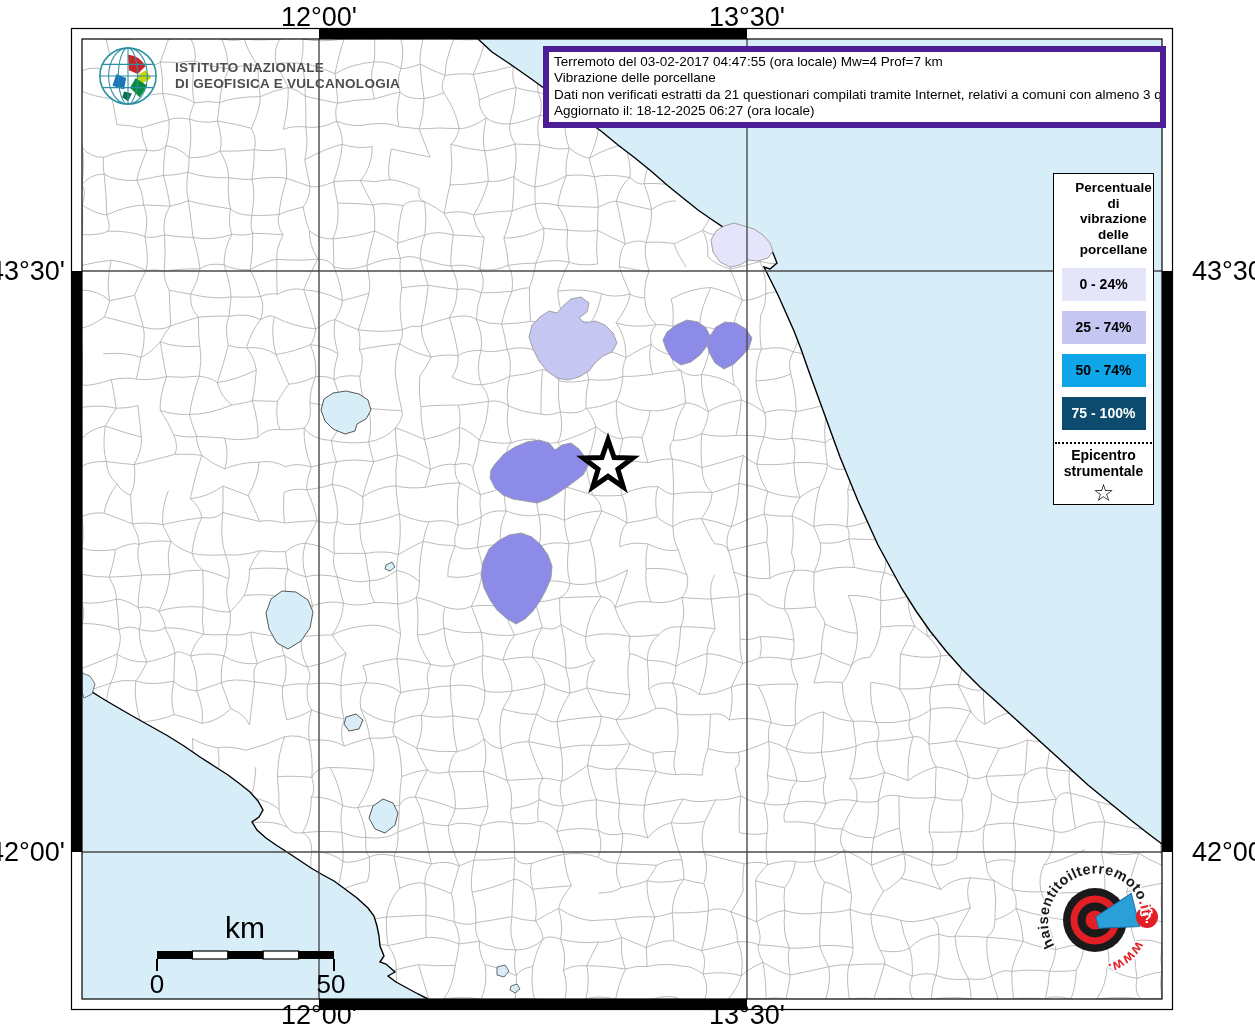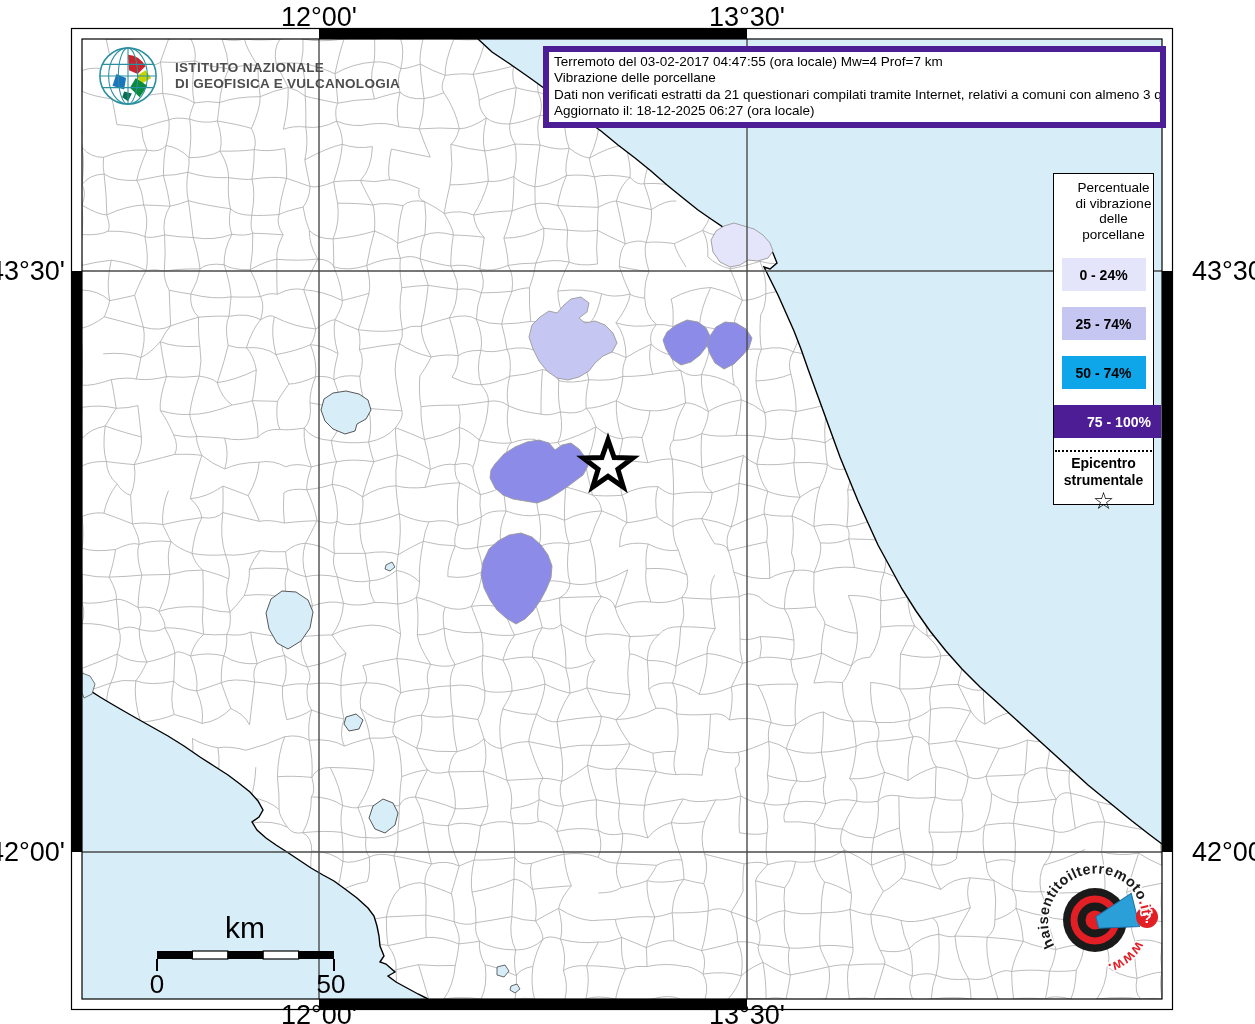--- a/index.html
+++ b/index.html
@@ -27,23 +27,23 @@
   }
   .ingv-text{
     font-size:13.5px;font-weight:bold;color:#4d4d4d;line-height:16px;letter-spacing:0.3px;
     white-space:nowrap;
   }
 
   .legend{
     position:absolute;left:1053px;top:173px;width:99px;height:330px;z-index:6;
     background:#ffffff;border:1px solid #000;text-align:center;color:#000;
   }
-  .legend-title{font-weight:normal;font-size:13.5px;line-height:15.5px;margin-top:6px;padding-left:20px;}
+  .legend-title{font-weight:bold;font-size:13.5px;line-height:15.5px;margin-top:6px;padding-left:20px;}
   .swatch{
-    width:84px;height:33px;margin:16px auto 0 auto;display:flex;
+    width:84px;height:33px;margin:10px auto 0 auto;display:flex;
     align-items:center;justify-content:center;font-weight:bold;font-size:14px;
   }
   .legend-divider{border-top:2px dotted #000;margin:12px 1px 3px 1px;height:0;}
   .epicenter-label{font-weight:bold;font-size:14px;line-height:16.5px;}
   .legend-star{font-size:24px;line-height:24px;margin-top:1px;color:#000;}
 
   .mapsvg{position:absolute;left:0;top:0;z-index:1;}
 </style>
 </head>
 <body>
@@ -170,20 +170,20 @@
 <div class="legend">
   <div class="legend-title">
     <div>Percentuale</div>
     <div>di vibrazione</div>
     <div>delle</div>
     <div>porcellane</div>
   </div>
   <div class="swatch" style="background: rgb(228, 228, 250); color: rgb(0, 0, 0);">0 - 24%</div>
   <div class="swatch" style="background: rgb(198, 198, 242); color: rgb(0, 0, 0);">25 - 74%</div>
   <div class="swatch" style="background: #0ea5e9; color: rgb(0, 0, 0);">50 - 74%</div>
-  <div class="swatch" style="background: #4c1d95; color: rgb(255, 255, 255); padding-left: 23px;">75 - 100%</div>
+  <div class="swatch" style="background: #0c4a6e; color: rgb(255, 255, 255);">75 - 100%</div>
   <div class="legend-divider"></div>
   <div class="epicenter-label">
     <div>Epicentro</div>
     <div>strumentale</div>
   </div>
   <div class="legend-star">☆</div>
 </div>
 
 </body></html>

